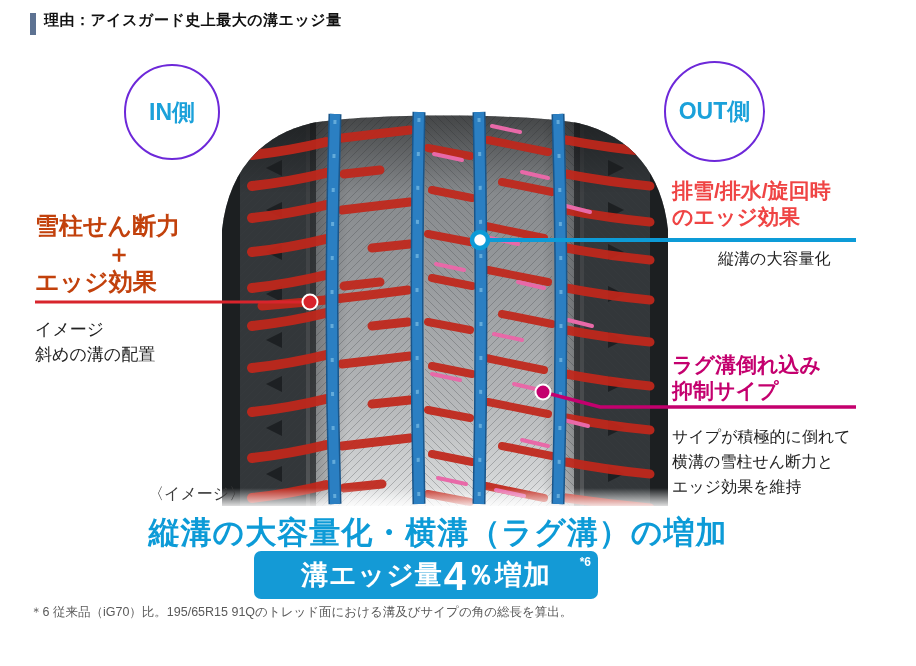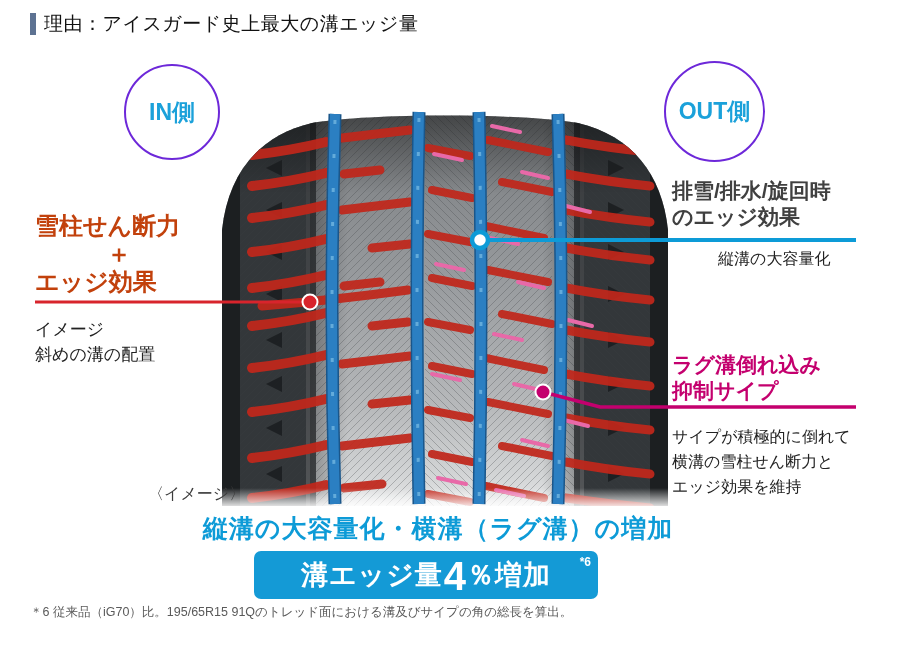--- a/index.html
+++ b/index.html
@@ -1,50 +1,50 @@
 <!DOCTYPE html>
 <html><head>
 <meta charset="utf-8">
 <style>
   html,body{margin:0;padding:0;background:#ffffff;}
   body{font-family:"Liberation Sans","DejaVu Sans",sans-serif;-webkit-font-smoothing:antialiased;}
   #stage{position:relative;width:916px;height:666px;background:#fff;overflow:hidden;}
 
   
   .hdr-bar{position:absolute;left:30px;top:13px;width:6px;height:22px;background:#5d7292;}
-  .hdr-title{position:absolute;left:44px;top:11px;font-size:19px;font-weight:normal;color:#111;letter-spacing:.5px;}
+  .hdr-title{position:absolute;left:44px;top:11px;font-size:15px;font-weight:bold;color:#111;letter-spacing:.5px;}
 
   
   .side-circle{position:absolute;border:2px solid #6d28d9;border-radius:50%;display:flex;align-items:center;justify-content:center;color:#1ba1da;font-weight:bold;background:#fff;}
   #in-circle{left:124px;top:64px;width:92px;height:92px;font-size:23px;}
   #out-circle{left:664px;top:61px;width:97px;height:97px;font-size:23px;}
 
   
   #tire{position:absolute;left:222px;top:110px;width:446px;height:396px;}
   #callouts{position:absolute;left:0;top:0;width:916px;height:666px;pointer-events:none;}
 
   
   .ann{position:absolute;}
   #ann-left{left:35px;top:212px;width:186px;}
   #ann-left .hl{font-size:24px;line-height:1.17;font-weight:bold;color:#c2410c;}
   #ann-left .hl.plus{text-align:center;width:168px;}
   #ann-left .body{margin-top:22px;font-size:17px;line-height:1.45;color:#222;}
 
   #ann-rtop{left:672px;top:178px;width:200px;}
   #ann-rbot{left:672px;top:352px;width:210px;}
   .ann .h2{font-size:21px;line-height:1.22;font-weight:bold;}
-  #ann-rtop .h2{color:#404040;}
+  #ann-rtop .h2{color:#ef4444;}
   #ann-rbot .h2{color:#c4006e;}
   #ann-rtop .body{margin-top:20px;font-size:16px;color:#222;margin-left:46px;}
   #ann-rbot .body{margin-top:22px;font-size:16px;line-height:1.55;color:#222;}
 
   .img-note{position:absolute;left:148px;top:484px;font-size:16px;color:#3c3c3c;}
 
   
-  #summary-heading{position:absolute;left:20px;top:512px;width:836px;text-align:center;font-size:25px;font-weight:bold;color:#0d9bd7;letter-spacing:1px;}
+  #summary-heading{position:absolute;left:20px;top:512px;width:836px;text-align:center;font-size:31px;font-weight:bold;color:#0d9bd7;letter-spacing:1px;}
   #badge{position:absolute;left:254px;top:551px;width:344px;height:48px;background:#149ad6;border-radius:7px;display:flex;align-items:center;justify-content:center;color:#fff;font-weight:bold;}
   #badge .pre,#badge .suf{font-size:27px;letter-spacing:1px;}
   #badge .val{font-size:40px;line-height:1;margin:0 1px;transform:translateY(1px);}
   #badge .note{position:absolute;right:7px;top:4px;font-size:12px;font-weight:bold;color:#fff;}
 
   #footnote{position:absolute;left:30px;top:604px;font-size:12.5px;color:#5a5a5a;}
 </style>
 </head>
 <body>
 

